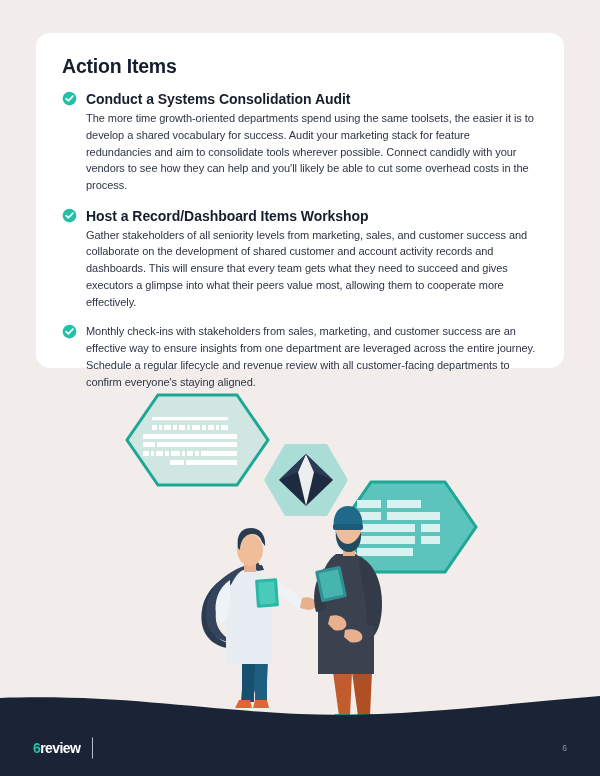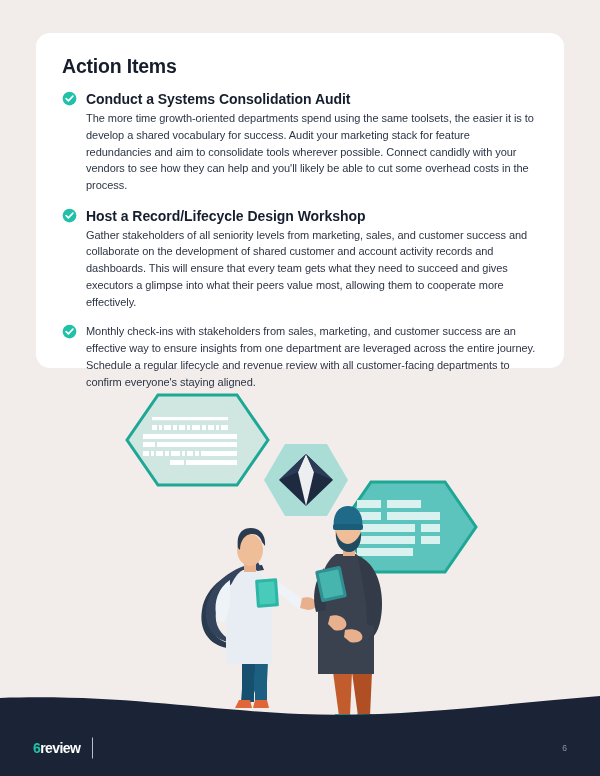--- a/index.html
+++ b/index.html
@@ -163,21 +163,21 @@
     </div>
 
     <div class="item">
       <span class="check-icon">
         <svg width="15" height="15" viewBox="0 0 24 24">
           <circle cx="12" cy="12" r="11" fill="#21c0a8"></circle>
           <path d="M6.6 12.3 L10.2 15.8 L17.4 8.3" fill="none" stroke="#ffffff" stroke-width="2.6" stroke-linecap="round" stroke-linejoin="round"></path>
         </svg>
       </span>
       <div class="item-body">
-        <p class="item-title">Host a Record/Lifecycle Design Workshop</p>
+        <p class="item-title">Host a Record/Dashboard Items Workshop</p>
         <p class="item-text">Gather stakeholders of all seniority levels from marketing, sales, and customer success and collaborate on the development of shared customer and account activity records and dashboards. This will ensure that every team gets what they need to succeed and gives executors a glimpse into what their peers value most, allowing them to cooperate more effectively.</p>
       </div>
     </div>
 
     <div class="item">
       <span class="check-icon">
         <svg width="15" height="15" viewBox="0 0 24 24">
           <circle cx="12" cy="12" r="11" fill="#21c0a8"></circle>
           <path d="M6.6 12.3 L10.2 15.8 L17.4 8.3" fill="none" stroke="#ffffff" stroke-width="2.6" stroke-linecap="round" stroke-linejoin="round"></path>
         </svg>

